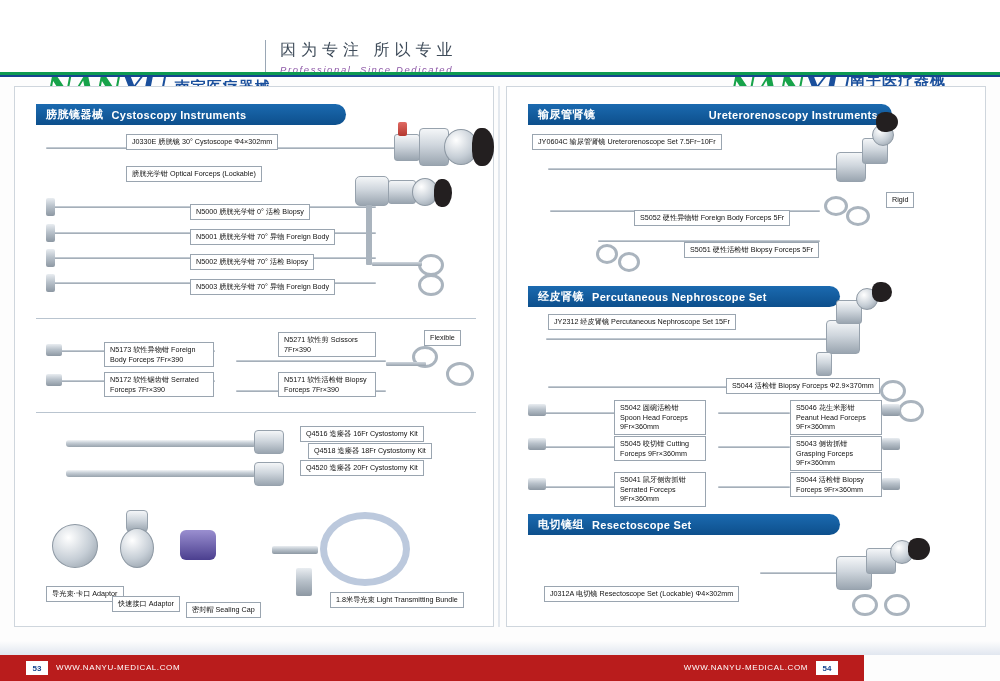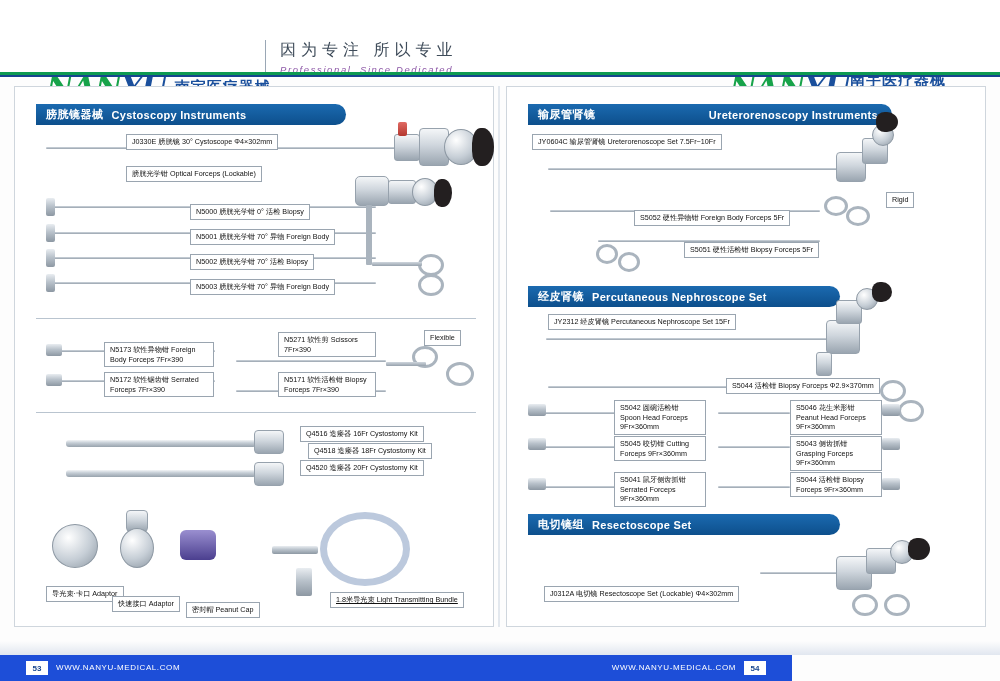--- a/index.html
+++ b/index.html
@@ -108,22 +108,22 @@
   }
   .purple { background:linear-gradient(180deg,#9a8fd0,#4b3f8f); }
   .red { background:linear-gradient(180deg,#e06a63,#b4372f); }
   .cablewrap {
     position:absolute;
     border:7px solid #bcc9dd;
     border-radius:50%;
     background:transparent;
   }
   .page-footer {
-    position:absolute; left:0; bottom:0; width:792px; height:26px;
-    background:#1d4ed8;
+    position:absolute; left:0; bottom:0; width:864px; height:26px;
+    background:#b91c1c;
   }
   .footer-inner { position:relative; width:100%; height:100%; }
   .pg {
     position:absolute; top:6px; width:22px; height:14px;
     background:#ffffff; color:#16458f; font-size:8px; font-weight:bold;
     display:flex; align-items:center; justify-content:center;
   }
   .pg.l { left:26px; }
   .pg.r { right:26px; }
   .site {
@@ -250,22 +250,22 @@
   <div class="knob" style="left:52px; top:524px; width:46px; height:44px;"></div>
   <div class="hub" style="left:126px; top:510px; width:22px; height:22px; border-radius:4px;"></div>
   <div class="knob" style="left:120px; top:528px; width:34px; height:40px;"></div>
   <div class="purple" style="position:absolute;left:180px;top:530px;width:36px;height:30px;border-radius:6px;"></div>
   <div class="cablewrap" style="left:320px; top:512px; width:90px; height:74px;"></div>
   <div class="rod" style="left:272px; top:546px; width:46px; height:8px;"></div>
   <div class="rod" style="left:296px; top:568px; width:16px; height:28px;"></div>
 
   <div class="lbl" style="left:46px; top:586px;">导光束·卡口 Adaptor</div>
   <div class="lbl" style="left:112px; top:596px;">快速接口 Adaptor</div>
-  <div class="lbl" style="left:186px; top:602px;">密封帽 Peanut Cap</div>
-  <div class="lbl" style="left:330px; top:592px;text-decoration:underline;">1.8米导光束  Light Transmitting Bundle</div>
+  <div class="lbl" style="left:186px; top:602px;">密封帽 Sealing Cap</div>
+  <div class="lbl" style="left:330px; top:592px;">1.8米导光束  Light Transmitting Bundle</div>
 
   <div class="sect" style="left:528px; top:104px; width:364px;justify-content:space-between;">
     <span class="cn">输尿管肾镜</span>
     <span class="en">Ureterorenoscopy Instruments</span>
   </div>
 
   <div class="shaftline" style="left:548px; top:168px; width:290px;"></div>
   <div class="hub" style="left:836px; top:152px; width:30px; height:30px; border-radius:4px;"></div>
   <div class="hub" style="left:862px; top:138px; width:26px; height:26px;"></div>
   <div class="knob" style="left:872px; top:124px; width:22px; height:22px;"></div>

